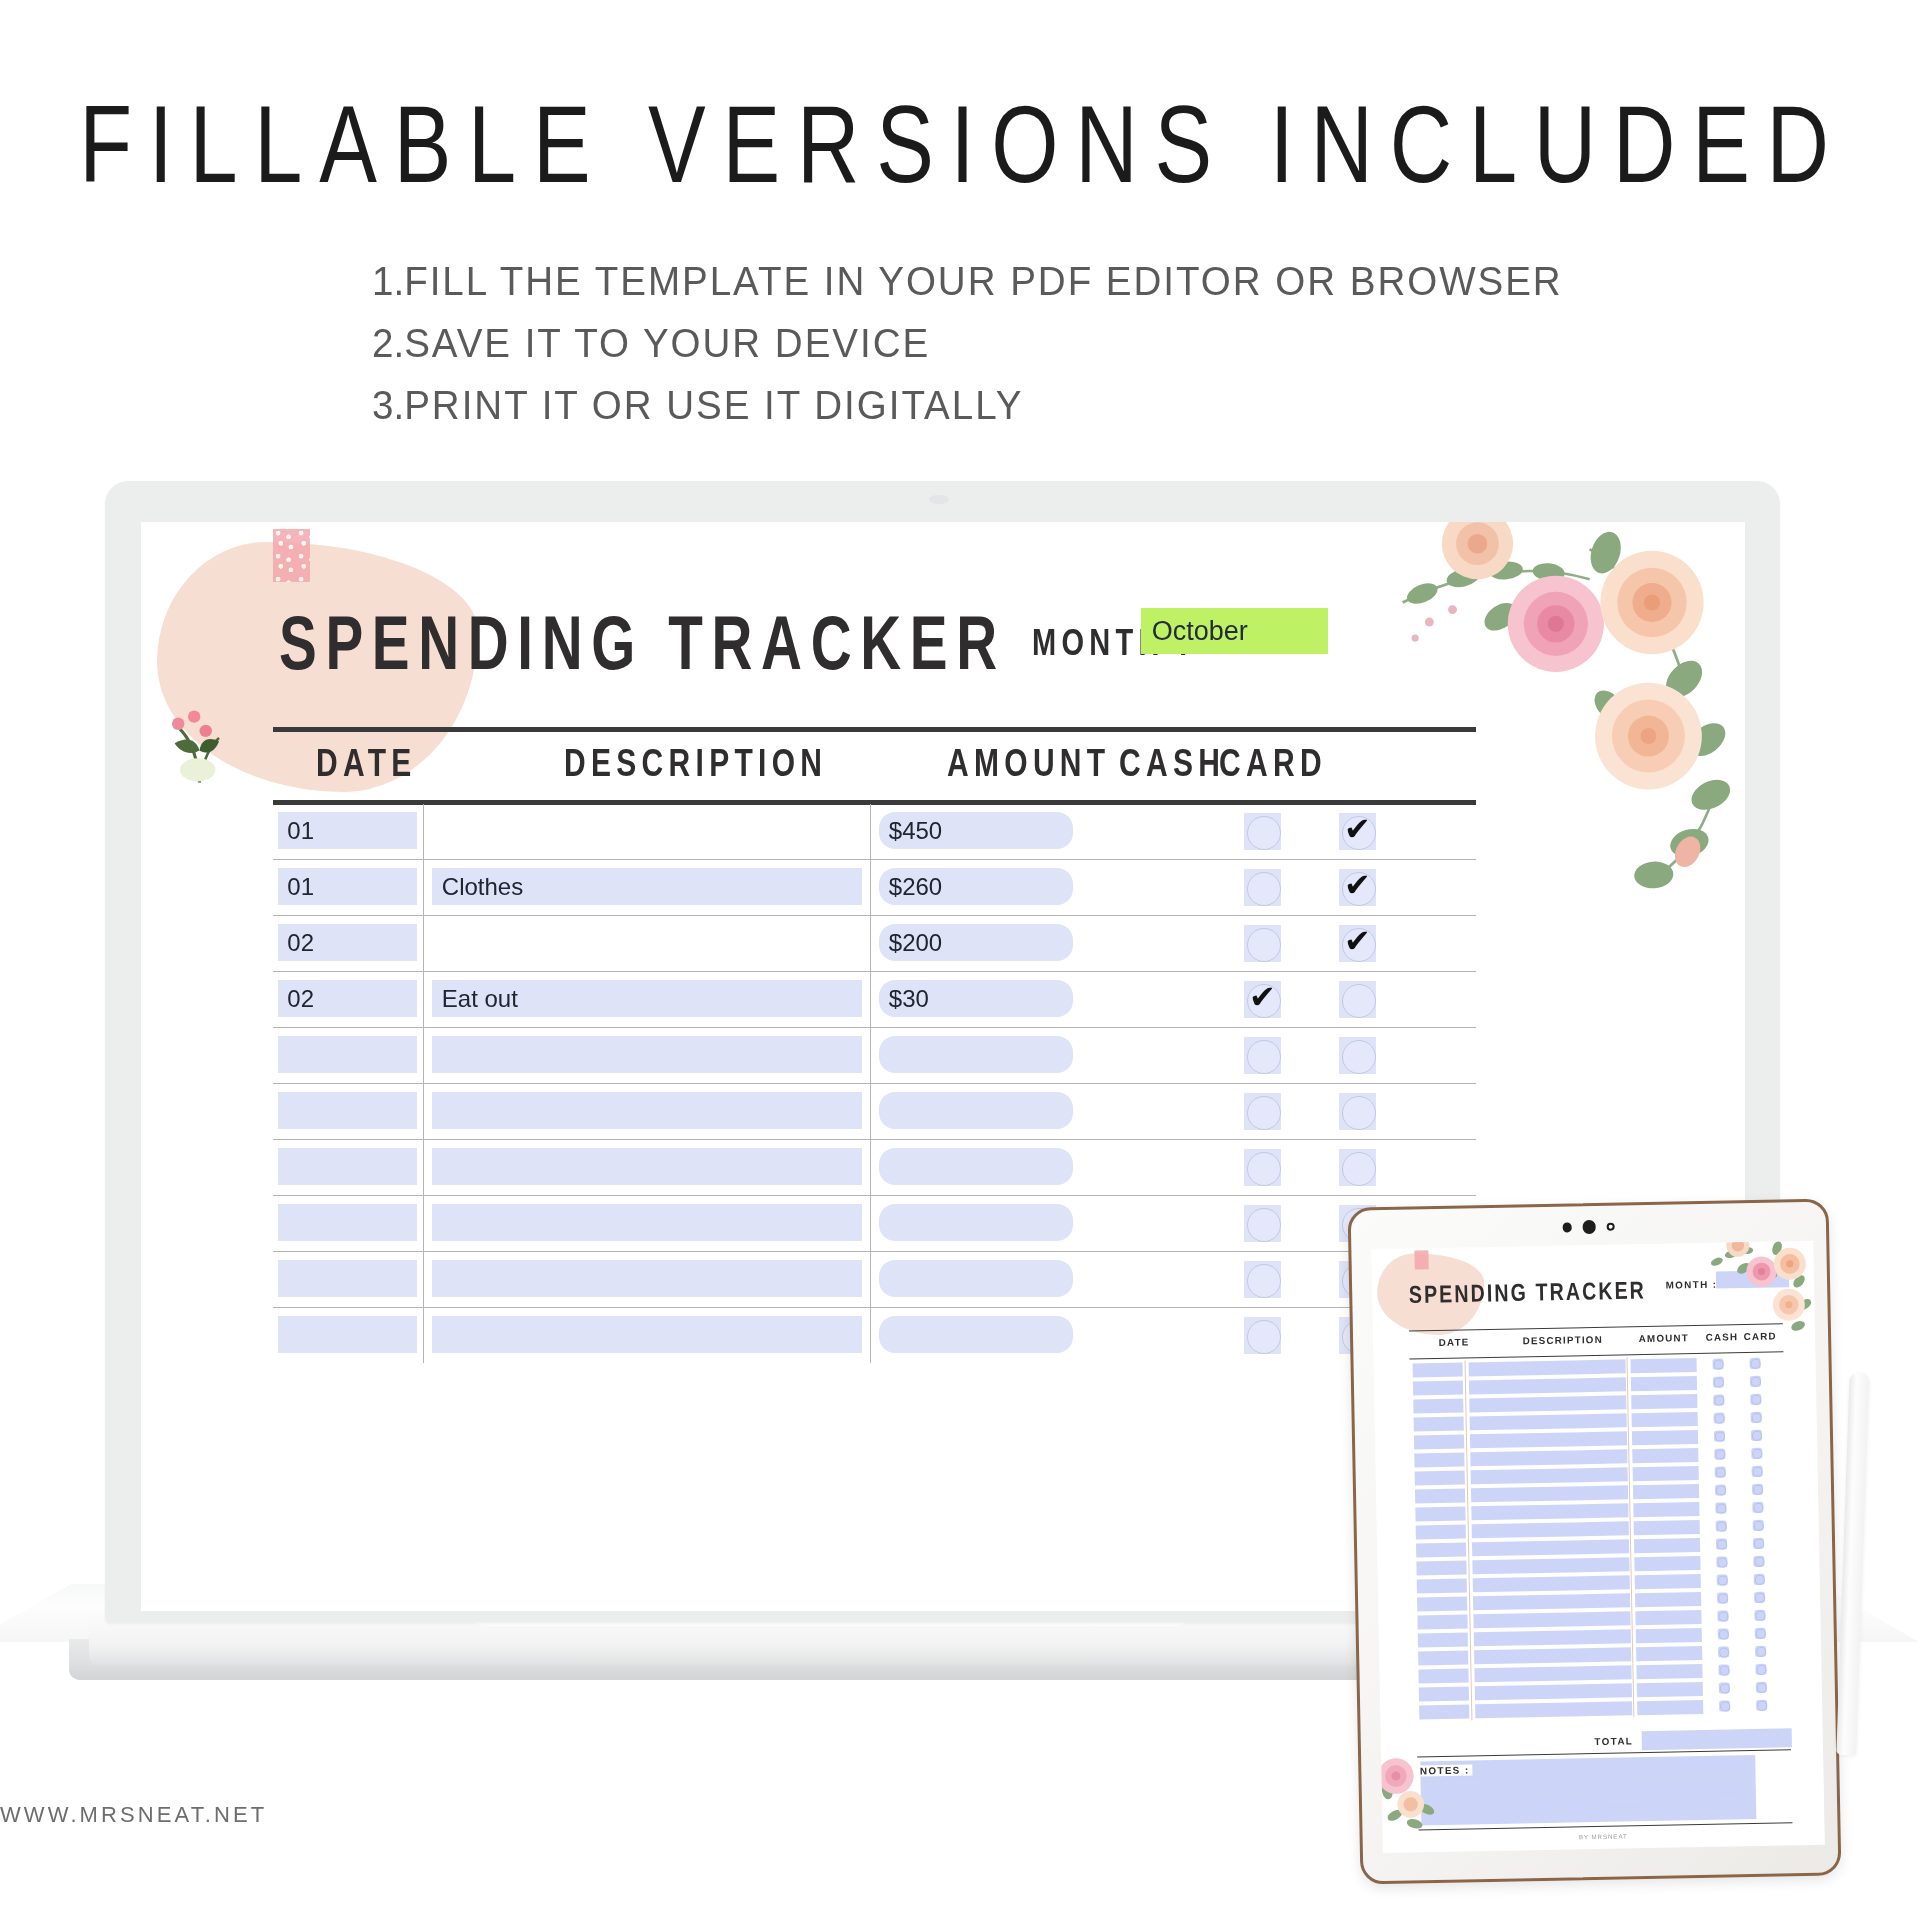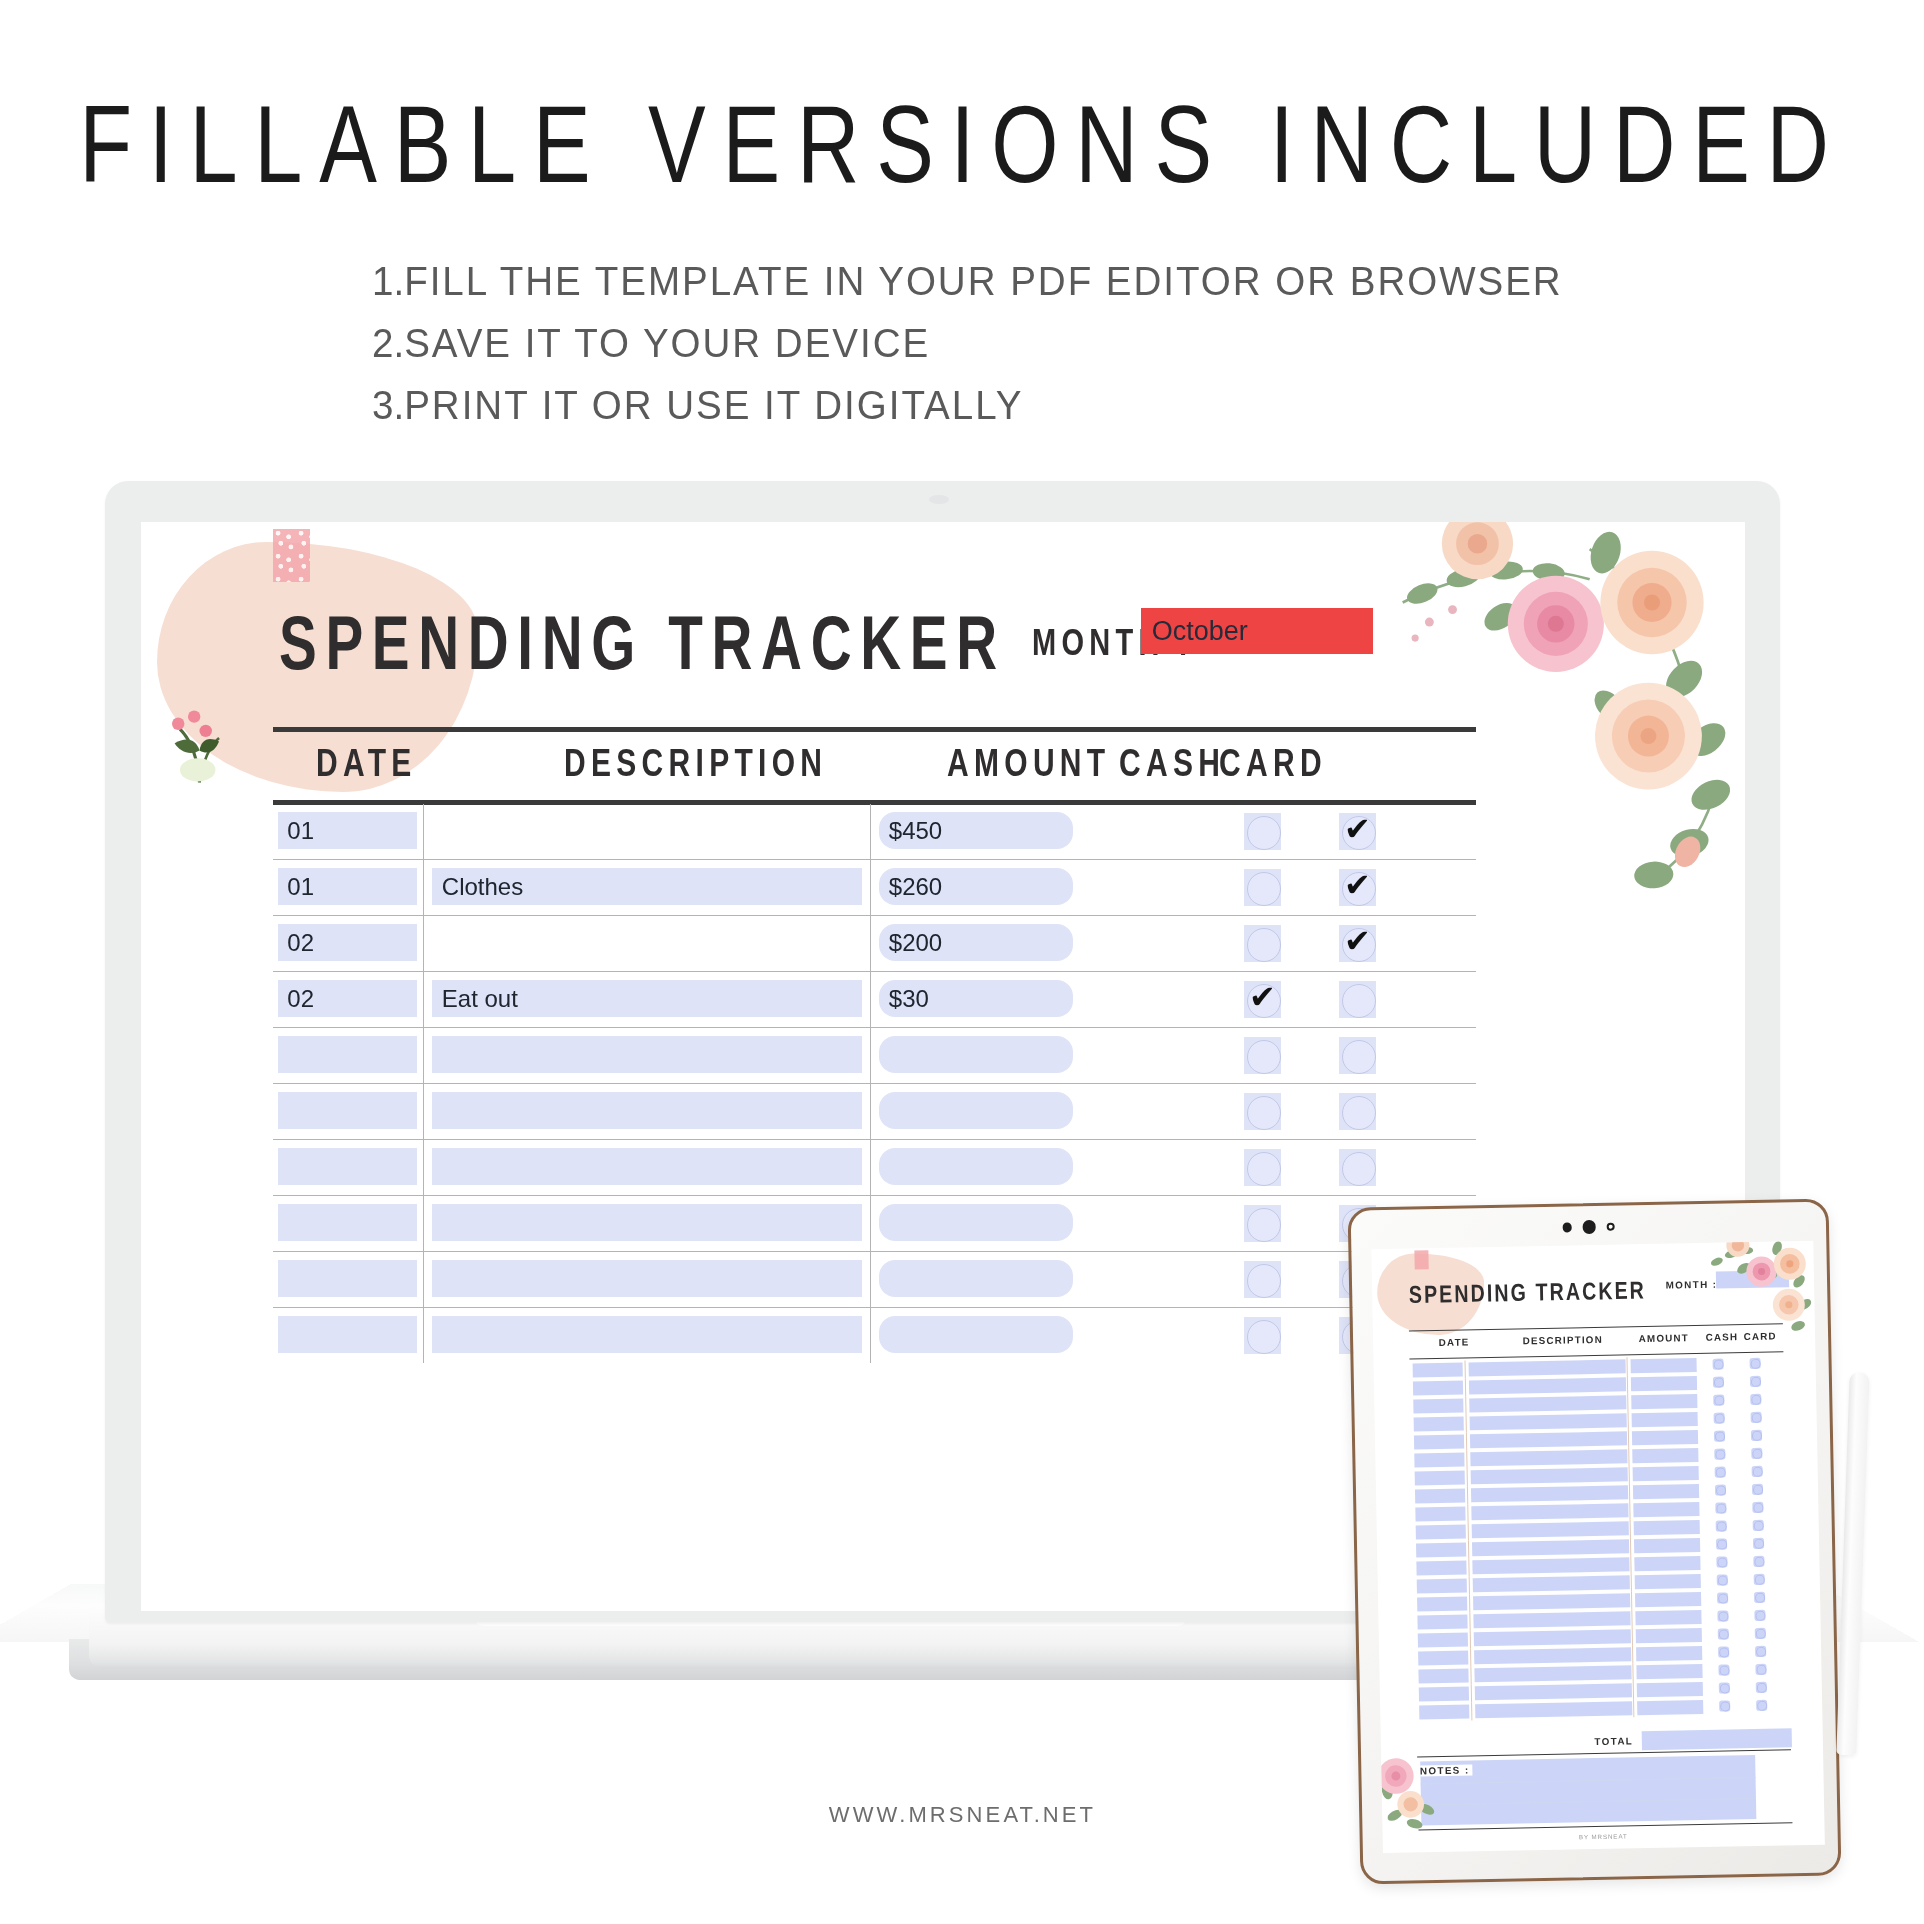--- a/index.html
+++ b/index.html
@@ -108,22 +108,22 @@
     transform:scaleY(1.28) scaleX(0.96);transform-origin:left top;
     white-space:nowrap;
   }
   .month-label{
     position:absolute;left:891px;top:100px;
     font-size:29px;letter-spacing:5.3px;font-weight:700;color:#2f2d2d;
     transform:scaleY(1.25);transform-origin:left top;
     white-space:nowrap;
   }
   .month-input{
-    position:absolute;left:1000px;top:86px;width:232px;height:46px;
-    background:#ef4444;
+    position:absolute;left:1000px;top:86px;width:187px;height:46px;
+    background:#bef264;
     font-size:27px;color:#252b3a;
     padding:9.8px 0 0 10.7px;box-sizing:border-box;
     line-height:27px;
   }
 
   .rule-top{position:absolute;left:132px;top:205px;width:1203px;height:4.5px;background:#3b3a3a;}
   .rule-bot{position:absolute;left:132px;top:278px;width:1203px;height:4.5px;background:#3b3a3a;}
   .col-head{
     position:absolute;top:219px;
     font-size:30px;letter-spacing:5.3px;font-weight:600;color:#2f2d2d;
@@ -229,21 +229,21 @@
 
   #pencil{
     position:absolute;left:1843px;top:1372px;width:19.6px;height:383px;
     background:linear-gradient(90deg,#e9e9e9 0%,#fdfdfd 35%,#f2f2f2 100%);
     border-radius:9.8px 9.8px 4.5px 4.5px;
     transform:rotate(2deg);
     box-shadow:0 1.8px 4.5px rgba(0,0,0,0.06);
   }
 
   #footer{
-    position:absolute;left:0;top:1802px;width:1925px;text-align:center;
+    position:absolute;left:0;top:1802px;width:1925px;text-align:left;
     font-size:22px;letter-spacing:3.1px;color:#6d6d6d;font-weight:400;
   }
 </style>
 </head>
 <body>
 
 <div id="headline">FILLABLE  VERSIONS  INCLUDED</div>
 
 <div id="steps">
   <div class="step">

